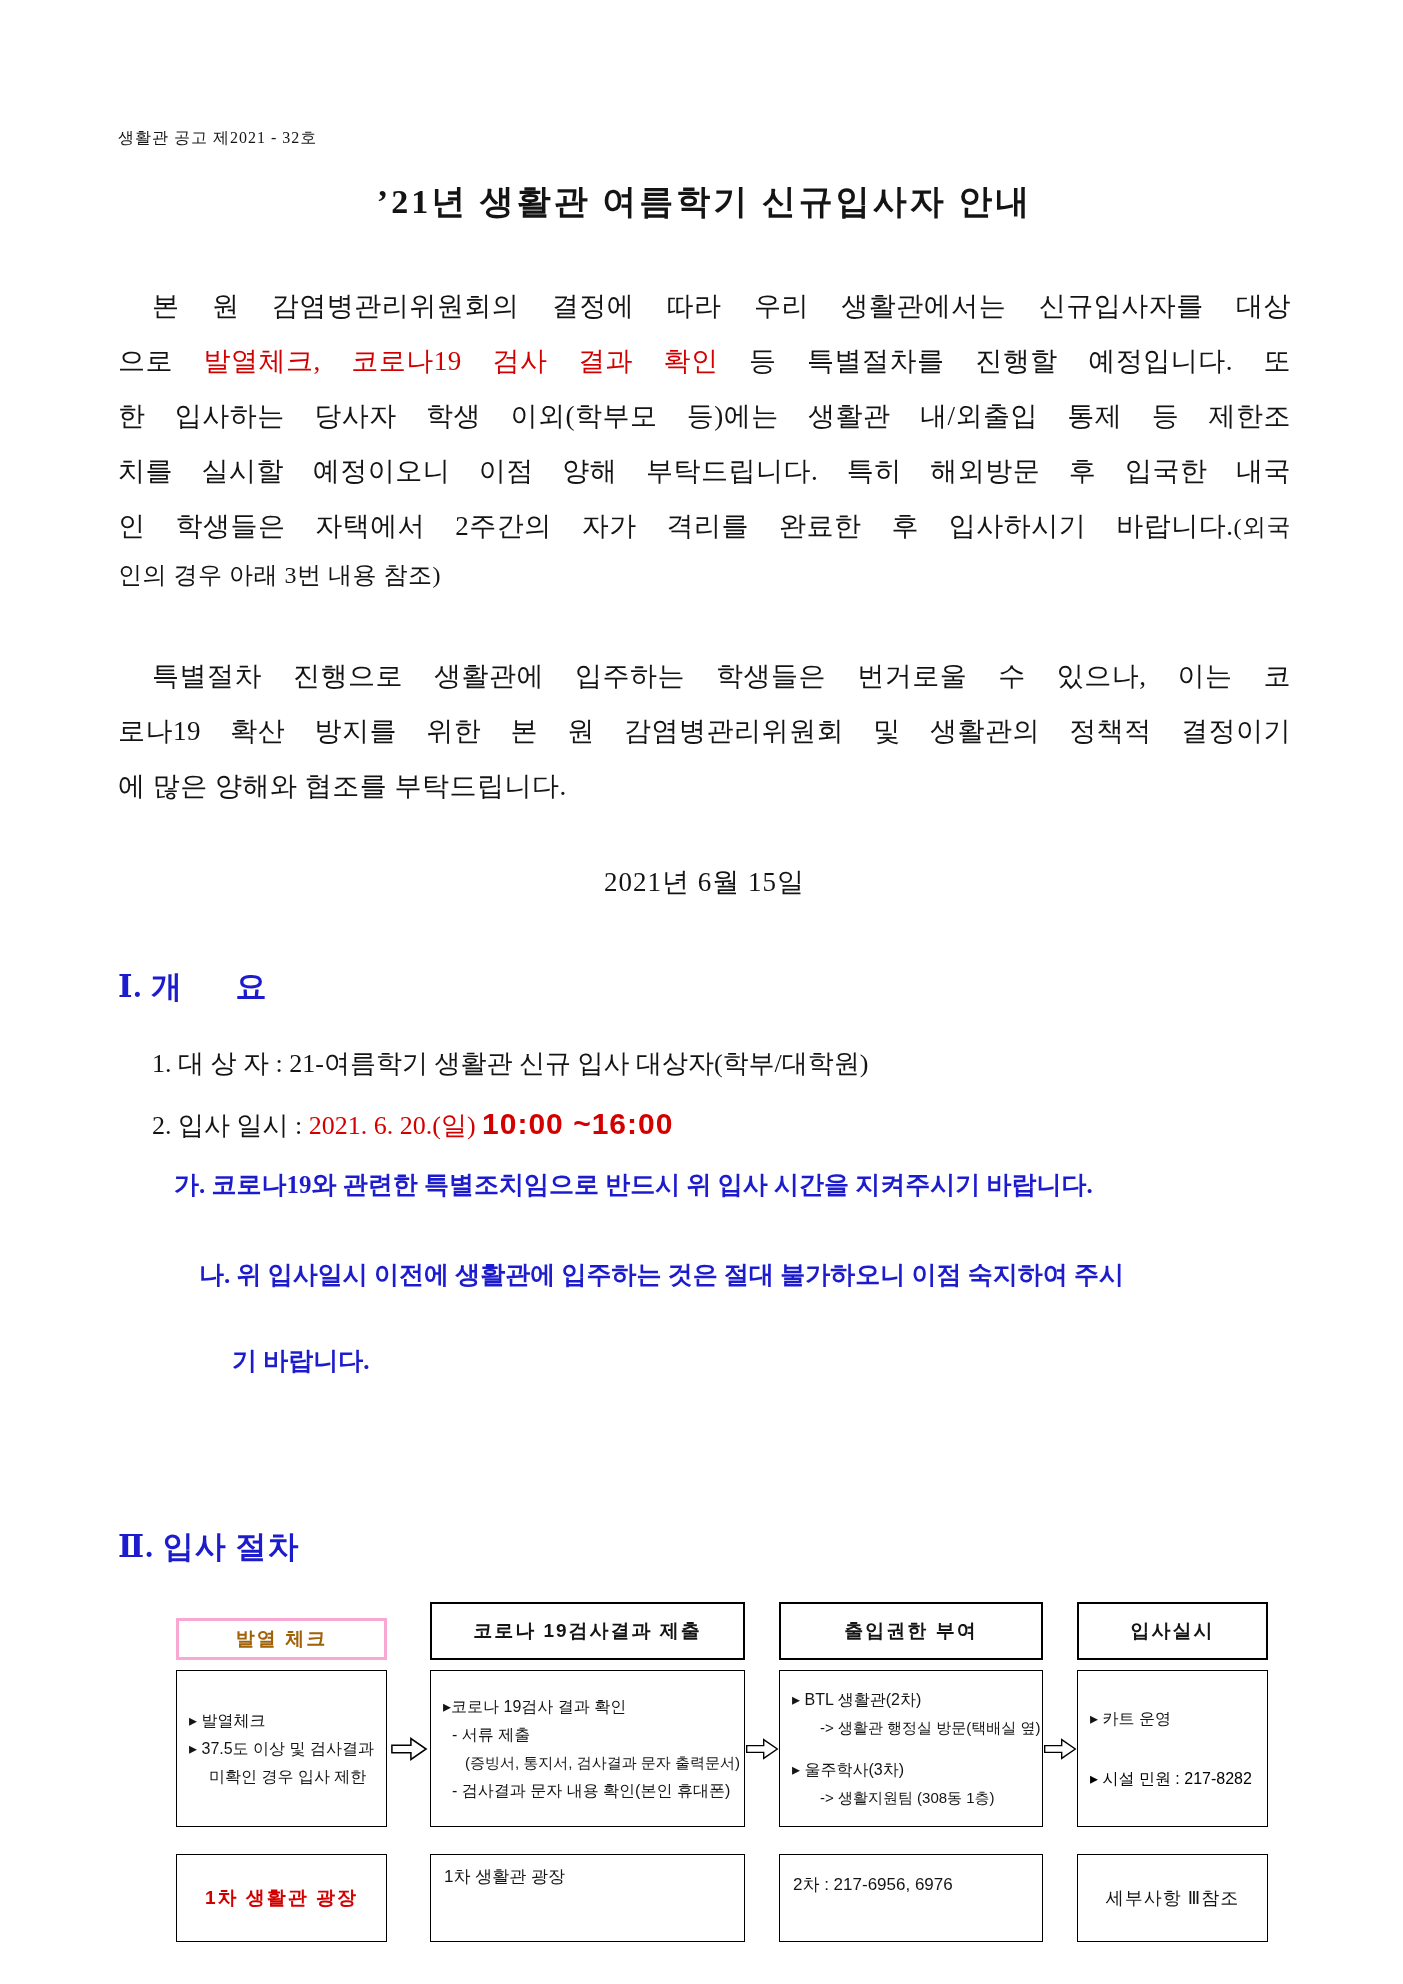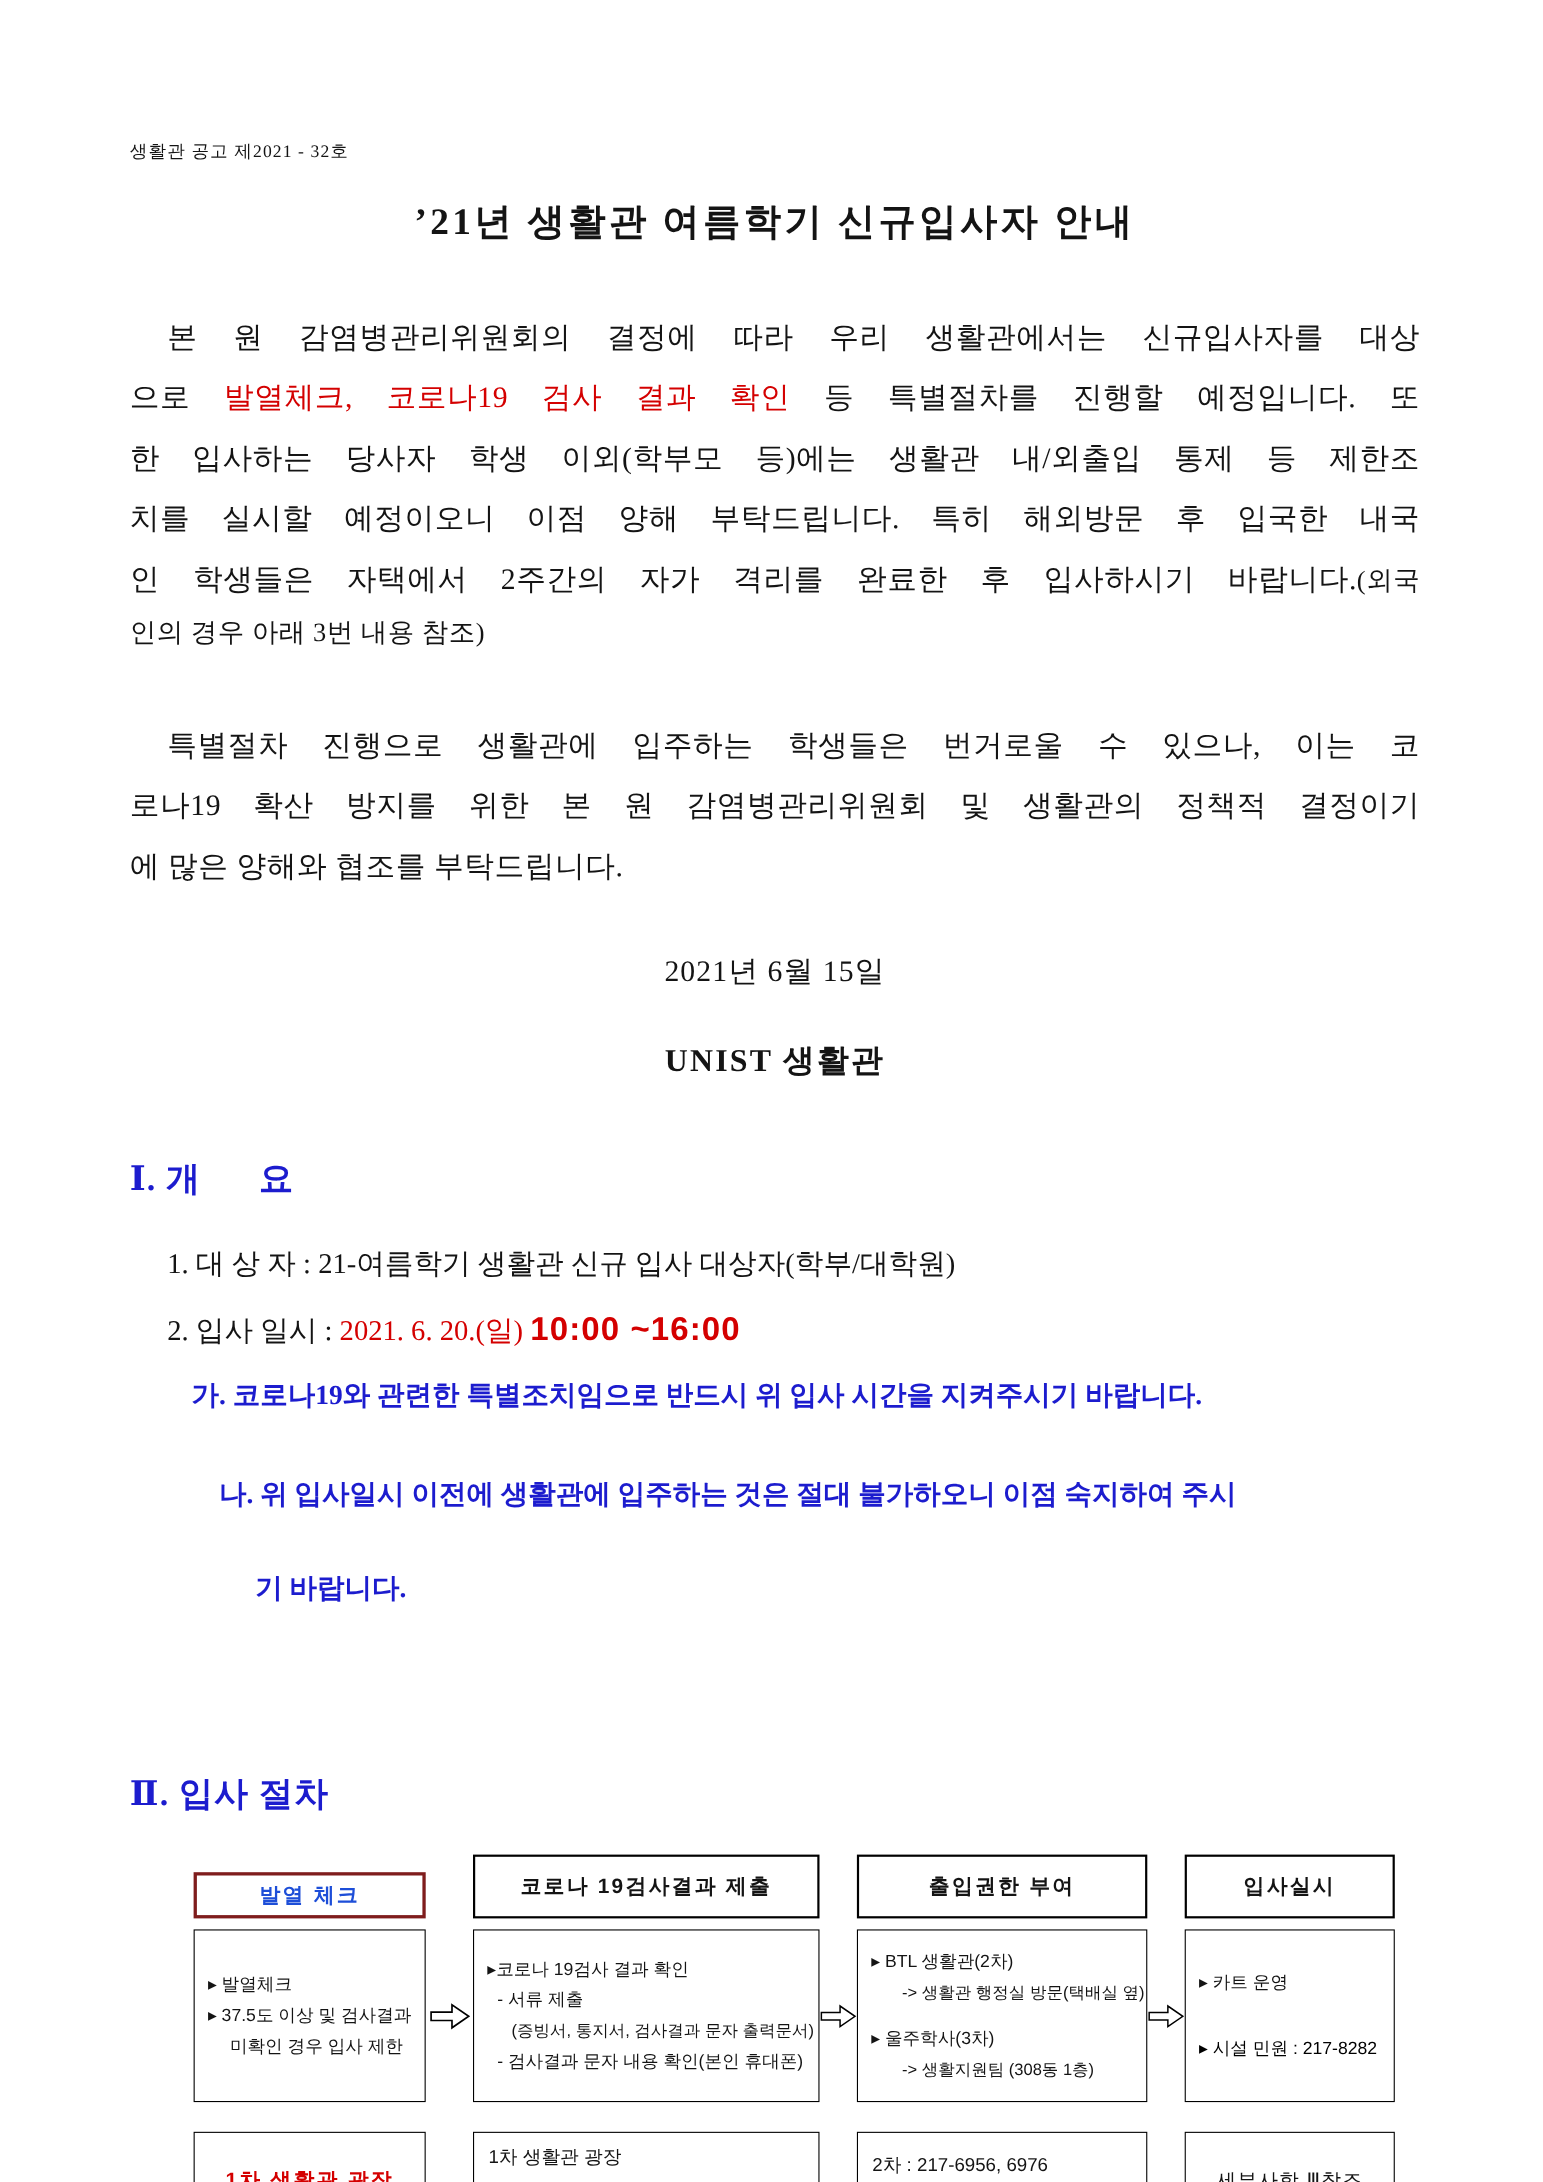--- a/index.html
+++ b/index.html
@@ -58,21 +58,21 @@
     display: grid;
     grid-template-columns: 211px 43px 315px 34px 264px 34px 191px;
     grid-template-rows: 58px 10px 157px 27px 88px;
     font-family: "Liberation Sans", "DejaVu Sans", sans-serif;
   }
   .fh {
     grid-row: 1; border: 2px solid #000; background: #fff;
     display: flex; align-items: center; justify-content: center;
     font-size: 19px; font-weight: bold; letter-spacing: 2px;
   }
-  .fh-red { border: 3px solid #7f1d1d; color: #1d4ed8; margin-top: 16px; }
+  .fh-red { border: 3px solid #f9a8d4; color: #a16207; margin-top: 16px; }
   .fb {
     grid-row: 3; border: 1.5px solid #000; background: #fff;
     display: flex; flex-direction: column; justify-content: center;
     font-size: 16px; line-height: 28px; padding: 0 8px 0 12px;
   }
   .fb div { white-space: nowrap; }
   .ind1 { padding-left: 9px; }
   .ind2 { padding-left: 22px; font-size: 15px; }
   .ind3 { padding-left: 20px; }
   .sub  { font-size: 15px; padding-left: 28px; }
@@ -115,21 +115,20 @@
   </div>
 
   <div class="para">
     <div class="pline first">특별절차 진행으로 생활관에 입주하는 학생들은 번거로울 수 있으나, 이는 코</div>
     <div class="pline">로나19 확산 방지를 위한 본 원 감염병관리위원회 및 생활관의 정책적 결정이기</div>
     <div class="pline lastline">에 많은 양해와 협조를 부탁드립니다.</div>
   </div>
 
   <div class="dateline">2021년 6월 15일</div>
 
-  <div class="signature">UNIST 생활관</div>
 
   <div class="sec blue">Ⅰ. 개      요</div>
 
   <div class="item item-1">1. 대 상 자 : 21-여름학기 생활관 신규 입사 대상자(학부/대학원)</div>
 
   <div class="item item-2"><span>2. 입사 일시 : </span><span class="redbold">2021. 6. 20.(일) </span><span class="redbold time-strong">10:00 ~16:00</span></div>
 
   <div class="subitem sub-ga blue">가. 코로나19와 관련한 특별조치임으로 반드시 위 입사 시간을 지켜주시기 바랍니다.</div>
 
   <div class="subitem sub-na blue">

